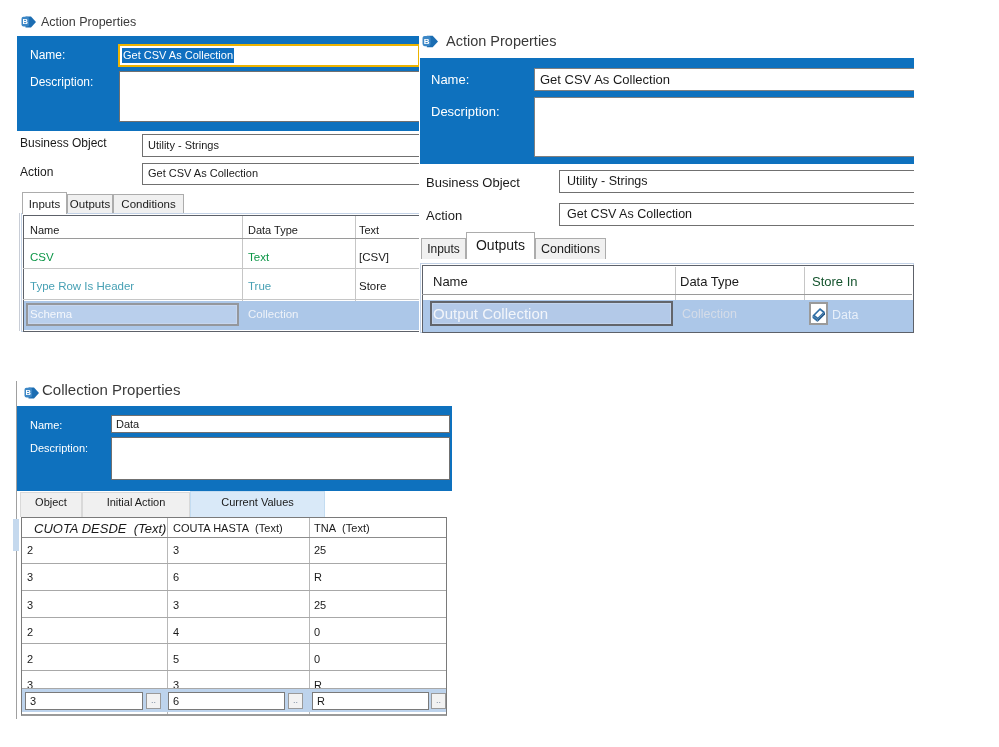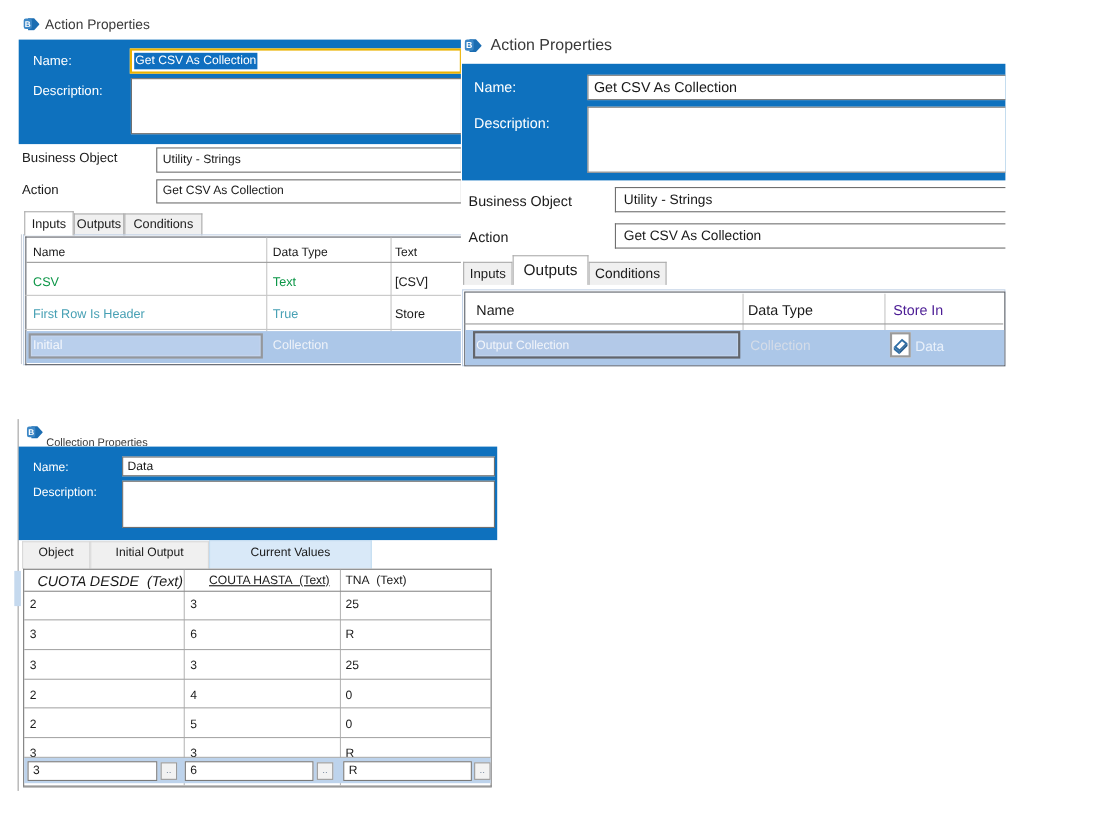--- a/index.html
+++ b/index.html
@@ -42,27 +42,27 @@
   <div class="abs" style="left:242px;top:216px;width:1px;height:114px;background:#c6c6c6;"></div>
   <div class="abs" style="left:355px;top:216px;width:1px;height:114px;background:#c6c6c6;"></div>
   <div class="abs nw" style="left:30px;top:224px;font-size:11px;color:#1a1a1a;line-height:13px;">Name</div>
   <div class="abs nw" style="left:248px;top:224px;font-size:11px;color:#1a1a1a;line-height:13px;">Data Type</div>
   <div class="abs nw" style="left:359px;top:224px;font-size:11px;color:#1a1a1a;line-height:13px;">Text</div>
   <div class="abs" style="left:24px;top:238px;width:396px;height:1px;background:#9a9a9a;"></div>
   <div class="abs nw" style="left:30px;top:251px;font-size:11.5px;color:#0c9647;line-height:13px;">CSV</div>
   <div class="abs nw" style="left:248px;top:251px;font-size:11.5px;color:#0c9647;line-height:13px;">Text</div>
   <div class="abs nw" style="left:359px;top:251px;font-size:11.5px;color:#1a1a1a;line-height:13px;">[CSV]</div>
   <div class="abs" style="left:23px;top:268px;width:397px;height:1px;background:#c6c6c6;"></div>
-  <div class="abs nw" style="left:30px;top:280px;font-size:11.5px;color:#47a0b4;line-height:13px;">First Row Is Header</div>
+  <div class="abs nw" style="left:30px;top:280px;font-size:11.5px;color:#47a0b4;line-height:13px;">Type Row Is Header</div>
   <div class="abs nw" style="left:248px;top:280px;font-size:11.5px;color:#47a0b4;line-height:13px;">True</div>
   <div class="abs nw" style="left:359px;top:280px;font-size:11.5px;color:#1a1a1a;line-height:13px;">Store</div>
   <div class="abs" style="left:23px;top:299px;width:397px;height:1px;background:#c6c6c6;"></div>
   <div class="abs" style="left:24px;top:301px;width:396px;height:29px;background:#acc7e8;"></div>
   <div class="abs" style="left:26px;top:303px;width:213px;height:23px;border:2px solid #94979c;background:#b9cfec;box-shadow:inset 0 0 0 1px #c7d6ee;"></div>
-  <div class="abs nw" style="left:30px;top:308px;font-size:11.5px;color:#f4f7fc;line-height:13px;">Initial</div>
+  <div class="abs nw" style="left:30px;top:308px;font-size:11.5px;color:#f4f7fc;line-height:13px;">Schema</div>
   <div class="abs nw" style="left:248px;top:308px;font-size:11.5px;color:#eef2f8;line-height:13px;">Collection</div>
 </div>
 
 <div class="abs" style="left:419px;top:14px;width:580px;height:325px;background:#ffffff;z-index:2;overflow:hidden;">
   <svg class="abs" style="left:3px;top:21px;" width="16" height="13" viewBox="0 0 15 12">
     <path d="M4.5 0.5 L10 0.5 L15 6 L10 11.5 L4.5 11.5 Z" fill="#1b6db2"></path>
     <rect x="0.5" y="0.8" width="7.6" height="9.6" rx="2" fill="#3c87c6"></rect>
     <text x="4.3" y="8.2" font-size="7.5" fill="#ffffff" text-anchor="middle" font-weight="bold" font-family="Liberation Sans,sans-serif">B</text>
   </svg>
   <div class="abs nw" style="left:27px;top:19px;font-size:14.5px;color:#3a3a3a;line-height:16px;">Action Properties</div>
@@ -81,60 +81,60 @@
   <div class="abs nw" style="left:2px;top:224px;width:45px;height:21px;line-height:20px;background:#f0f0f0;border:1px solid #acacac;border-bottom:none;font-size:12px;color:#1a1a1a;text-align:center;">Inputs</div>
   <div class="abs nw" style="left:47px;top:218px;width:69px;height:27px;line-height:25px;background:#fff;border:1px solid #acacac;border-bottom:none;font-size:14px;color:#1a1a1a;text-align:center;z-index:3;">Outputs</div>
   <div class="abs nw" style="left:116px;top:224px;width:71px;height:21px;line-height:20px;background:#f0f0f0;border:1px solid #acacac;border-bottom:none;font-size:12.5px;color:#1a1a1a;text-align:center;">Conditions</div>
 
   <div class="abs" style="left:1px;top:249px;width:494px;height:70px;border:1px solid #c3d2e6;"></div>
   <div class="abs" style="left:3px;top:251px;width:492px;height:68px;background:#ffffff;border:1px solid #5d6169;"></div>
   <div class="abs" style="left:256px;top:253px;width:1px;height:64px;background:#c6c6c6;"></div>
   <div class="abs" style="left:385px;top:253px;width:1px;height:64px;background:#c6c6c6;"></div>
   <div class="abs nw" style="left:14px;top:261px;font-size:13px;color:#1a1a1a;line-height:14px;">Name</div>
   <div class="abs nw" style="left:261px;top:261px;font-size:13px;color:#1a1a1a;line-height:14px;">Data Type</div>
-  <div class="abs nw" style="left:393px;top:261px;font-size:13px;color:#4c1d95;line-height:14px;">Store In</div>
+  <div class="abs nw" style="left:393px;top:261px;font-size:13px;color:#14532d;line-height:14px;">Store In</div>
   <div class="abs" style="left:3px;top:280px;width:490px;height:1px;background:#9a9a9a;"></div>
   <div class="abs" style="left:4px;top:286px;width:490px;height:32px;background:#acc7e8;"></div>
   <div class="abs" style="left:11px;top:287px;width:243px;height:25px;border:2px solid #62656b;background:#b3c9e8;box-shadow:inset 0 0 0 1px #c2d3ec;"></div>
-  <div class="abs nw" style="left:14px;top:293px;font-size:11px;color:#f2f5fa;line-height:14px;">Output Collection</div>
+  <div class="abs nw" style="left:14px;top:293px;font-size:15px;color:#f2f5fa;line-height:14px;">Output Collection</div>
   <div class="abs nw" style="left:263px;top:293px;font-size:12.5px;color:#d4dce8;line-height:14px;">Collection</div>
   <div class="abs" style="left:390px;top:288px;width:19px;height:23px;background:#ffffff;border:2px solid #9a9a9a;"></div>
   <svg class="abs" style="left:392px;top:290px;" width="15" height="19" viewBox="0 0 15 19">
     <path d="M1.5 11.5 L9 4 L14 8 L6.5 15.5 Z" fill="#2e6da4"></path>
     <path d="M4 11.2 L9 6.2 L11.8 8.4 L6.8 13.4 Z" fill="#ffffff"></path>
     <path d="M1.5 11.5 L6.5 15.5 L6.5 18 L1.5 14 Z" fill="#2e6da4"></path>
     <path d="M6.5 15.5 L14 8 L14 10.5 L6.5 18 Z" fill="#235a8c"></path>
   </svg>
   <div class="abs nw" style="left:413px;top:294px;font-size:12.5px;color:#e8f0fa;line-height:14px;">Data</div>
 </div>
 
 <div class="abs" style="left:0;top:375px;width:460px;height:350px;z-index:1;">
   <div class="abs" style="left:16px;top:6px;width:1px;height:338px;background:#a0a0a0;"></div>
   <svg class="abs" style="left:24px;top:12px;" width="15" height="12" viewBox="0 0 15 12">
     <path d="M4.5 0.5 L10 0.5 L15 6 L10 11.5 L4.5 11.5 Z" fill="#1b6db2"></path>
     <rect x="0.5" y="0.8" width="7.6" height="9.6" rx="2" fill="#3c87c6"></rect>
     <text x="4.3" y="8.2" font-size="7.5" fill="#ffffff" text-anchor="middle" font-weight="bold" font-family="Liberation Sans,sans-serif">B</text>
   </svg>
-  <div class="abs nw" style="left:42px;top:21px;font-size:10px;color:#3a3a3a;line-height:13px;">Collection Properties</div>
+  <div class="abs nw" style="left:42px;top:8px;font-size:15px;color:#3a3a3a;line-height:13px;">Collection Properties</div>
 
   <div class="abs panel" style="left:17px;top:31px;width:435px;height:85px;"></div>
   <div class="abs nw" style="left:30px;top:44px;font-size:11px;color:#fff;line-height:13px;">Name:</div>
   <div class="abs nw" style="left:111px;top:40px;width:339px;height:18px;background:#fff;border:1px solid #707070;font-size:11px;color:#1a1a1a;line-height:16px;padding-left:4px;">Data</div>
   <div class="abs nw" style="left:30px;top:67px;font-size:11px;color:#fff;line-height:13px;">Description:</div>
   <div class="abs" style="left:111px;top:62px;width:339px;height:43px;background:#ffffff;border:1px solid #707070;"></div>
 
   <div class="abs nw" style="left:20px;top:117px;width:62px;height:25px;line-height:19px;background:#f0f0f0;border:1px solid #d9d9d9;border-bottom:none;font-size:11px;color:#1a1a1a;text-align:center;">Object</div>
-  <div class="abs nw" style="left:82px;top:117px;width:108px;height:25px;line-height:19px;background:#f0f0f0;border:1px solid #d9d9d9;border-bottom:none;font-size:11px;color:#1a1a1a;text-align:center;">Initial Output</div>
-  <div class="abs nw" style="left:190px;top:116px;width:148px;height:26px;background:#d9e9f8;border:1px solid #c3dcf1;border-bottom:none;font-size:11px;color:#1a1a1a;text-align:center;line-height:21px;">Current Values</div>
+  <div class="abs nw" style="left:82px;top:117px;width:108px;height:25px;line-height:19px;background:#f0f0f0;border:1px solid #d9d9d9;border-bottom:none;font-size:11px;color:#1a1a1a;text-align:center;">Initial Action</div>
+  <div class="abs nw" style="left:190px;top:116px;width:135px;height:26px;background:#d9e9f8;border:1px solid #c3dcf1;border-bottom:none;font-size:11px;color:#1a1a1a;text-align:center;line-height:21px;">Current Values</div>
 
   <div class="abs" style="left:21px;top:142px;width:426px;height:199px;background:#ffffff;border:1px solid #7a7a7a;border-bottom:2px solid #9a9a9a;"></div>
   <div class="abs" style="left:167px;top:143px;width:1px;height:196px;background:#b8b8b8;"></div>
   <div class="abs" style="left:309px;top:143px;width:1px;height:196px;background:#b8b8b8;"></div>
   <div class="abs nw" style="left:34px;top:147px;font-size:13px;color:#1a1a1a;line-height:13px;font-style:italic;">CUOTA DESDE&nbsp; (Text)</div>
-  <div class="abs nw" style="left:190px;top:147px;font-size:11px;color:#1a1a1a;line-height:13px;text-decoration:underline;">COUTA HASTA&nbsp; (Text)</div>
+  <div class="abs nw" style="left:173px;top:147px;font-size:11px;color:#1a1a1a;line-height:13px;">COUTA HASTA&nbsp; (Text)</div>
   <div class="abs nw" style="left:314px;top:147px;font-size:11px;color:#1a1a1a;line-height:13px;">TNA&nbsp; (Text)</div>
   <div class="abs" style="left:22px;top:162px;width:424px;height:1px;background:#8c8c8c;"></div>
   <div class="abs nw" style="left:27px;top:169px;font-size:11px;color:#1a1a1a;line-height:13px;">2</div>
     <div class="abs nw" style="left:173px;top:169px;font-size:11px;color:#1a1a1a;line-height:13px;">3</div>
     <div class="abs nw" style="left:314px;top:169px;font-size:11px;color:#1a1a1a;line-height:13px;">25</div>
   <div class="abs" style="left:22px;top:188px;width:424px;height:1px;background:#a8a8a8;"></div>
   <div class="abs nw" style="left:27px;top:196px;font-size:11px;color:#1a1a1a;line-height:13px;">3</div>
     <div class="abs nw" style="left:173px;top:196px;font-size:11px;color:#1a1a1a;line-height:13px;">6</div>
     <div class="abs nw" style="left:314px;top:196px;font-size:11px;color:#1a1a1a;line-height:13px;">R</div>
   <div class="abs" style="left:22px;top:215px;width:424px;height:1px;background:#a8a8a8;"></div>

